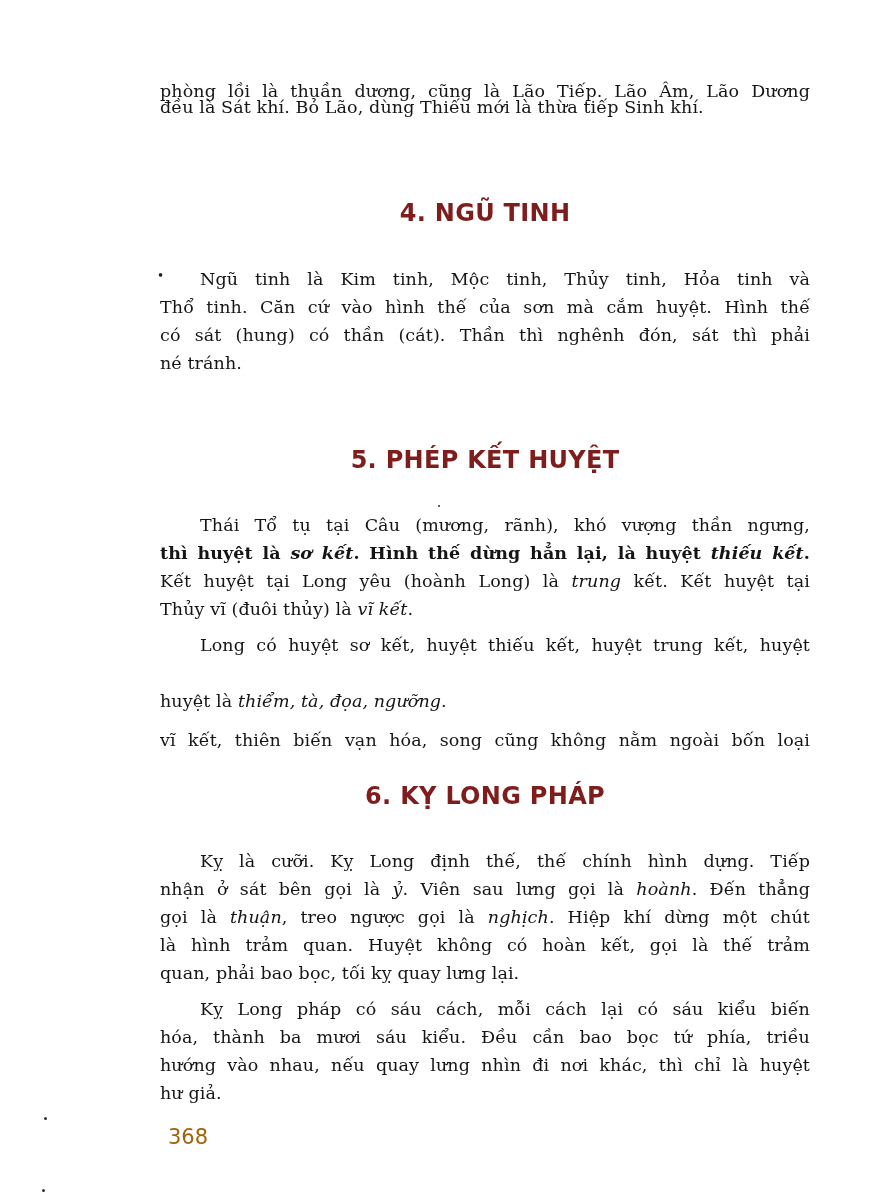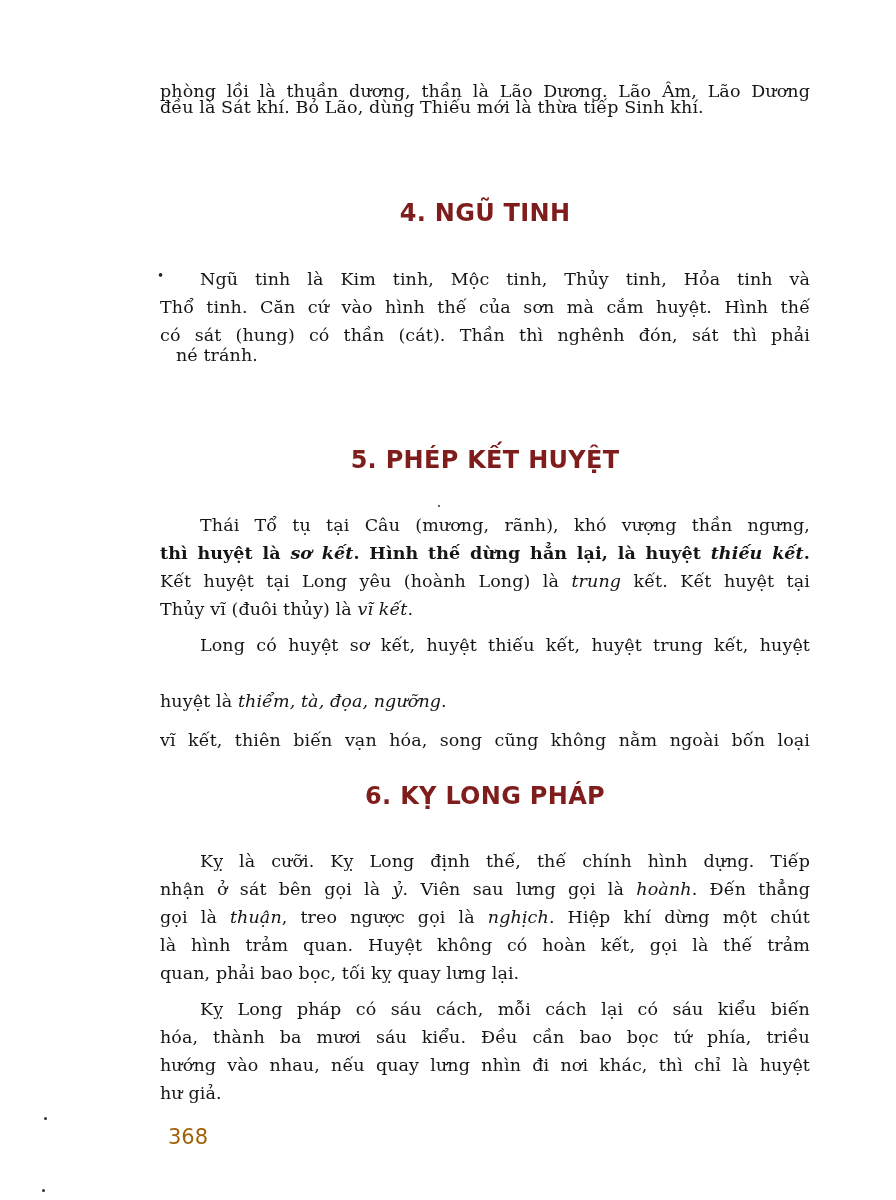--- a/index.html
+++ b/index.html
@@ -75,30 +75,30 @@
       font-size: 21px;
       line-height: 26px;
       color: #a16207;
     }
   </style>
 </head>
 <body>
 
 <div class="page">
 
-  <div class="line" style="top:78px;">phòng lồi là thuần dương, thần là Lão Dương. Lão Âm, Lão Dương</div>
+  <div class="line" style="top:78px;">phòng lồi là thuần dương, cũng là Lão Tiếp. Lão Âm, Lão Dương</div>
   <div class="line last" style="top:94px;">đều là Sát khí. Bỏ Lão, dùng Thiếu mới là thừa tiếp Sinh khí.</div>
 
   <div class="heading" style="top:197px;">4. NGŨ TINH</div>
 
   <span class="bullet-mark">•</span>
   <div class="line indent" style="top:266px;">Ngũ tinh là Kim tinh, Mộc tinh, Thủy tinh, Hỏa tinh và</div>
   <div class="line" style="top:294px;">Thổ tinh. Căn cứ vào hình thế của sơn mà cắm huyệt. Hình thế</div>
   <div class="line" style="top:322px;">có sát (hung) có thần (cát). Thần thì nghênh đón, sát thì phải</div>
-  <div class="line last" style="top:342px;margin-left:16px;">né tránh.</div>
+  <div class="line last" style="top:350px;">né tránh.</div>
 
   <div class="heading" style="top:444px;">5. PHÉP KẾT HUYỆT</div>
 
   <div class="line indent" style="top:512px;">
     <span>Thái Tổ tụ tại Câu (mương, rãnh), khó vượng thần ngưng,</span>
   </div>
   <div class="line" style="top:540px;font-weight:bold;">
     <span>thì huyệt là </span><em>sơ kết</em><span>. Hình thế dừng hẳn lại, là huyệt </span><em>thiếu kết</em><span>.</span>
   </div>
   <div class="line" style="top:568px;">

